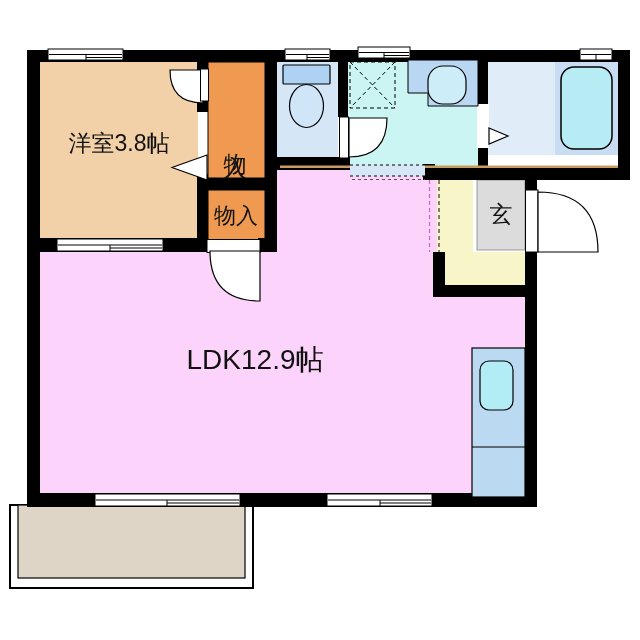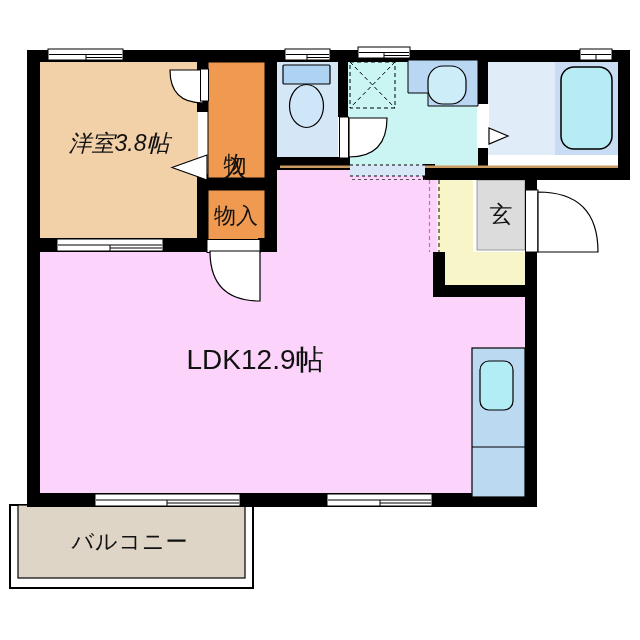--- a/index.html
+++ b/index.html
@@ -1,21 +1,21 @@
 <!DOCTYPE html>
 <html><head>
 <meta charset="utf-8">
 <style>
   html,body{margin:0;padding:0;background:#ffffff;}
   .plan{position:relative;width:640px;height:640px;background:#fff;overflow:hidden;
         font-family:"Liberation Sans","DejaVu Sans",sans-serif;}
   .plan svg{position:absolute;left:0;top:0;}
   .lbl{position:absolute;color:#111;text-align:center;white-space:nowrap;
        font-family:"Liberation Sans","DejaVu Sans",sans-serif;}
-  .lbl-western{left:40px;top:129px;width:158px;font-size:23px;line-height:28px;font-style:italic;}
+  .lbl-western{left:40px;top:129px;width:158px;font-size:23px;line-height:28px;}
   .lbl-storage-v{left:219px;top:94px;width:34px;height:86px;font-size:23px;
        display:flex;align-items:center;justify-content:center;
        writing-mode:vertical-rl;text-orientation:upright;letter-spacing:2px;}
   .lbl-storage-h{left:206px;top:203px;width:60px;font-size:22px;line-height:26px;}
   .lbl-ldk{left:140px;top:343px;width:230px;font-size:28px;line-height:33px;}
   .lbl-genkan{left:477px;top:200px;width:48px;font-size:23px;line-height:28px;}
   .lbl-balcony{left:30px;top:528px;width:200px;font-size:22px;line-height:28px;letter-spacing:1px;}
 </style>
 </head>
 <body>
@@ -147,14 +147,13 @@
     <line x1="429.5" y1="180" x2="429.5" y2="252" stroke="#cc66cc" stroke-width="1.2" stroke-dasharray="4,3"></line>
     <line x1="439" y1="180" x2="439" y2="252" stroke="#333" stroke-width="1.2" stroke-dasharray="4,3"></line>
   </g>
 </svg>
 
   <div class="lbl lbl-western">洋室3.8帖</div>
   <div class="lbl lbl-storage-v">物入</div>
   <div class="lbl lbl-storage-h">物入</div>
   <div class="lbl lbl-ldk">LDK12.9帖</div>
   <div class="lbl lbl-genkan">玄</div>
-  <div class="lbl lbl-balcony">バルコニー</div>
 </div>
 
 </body></html>

